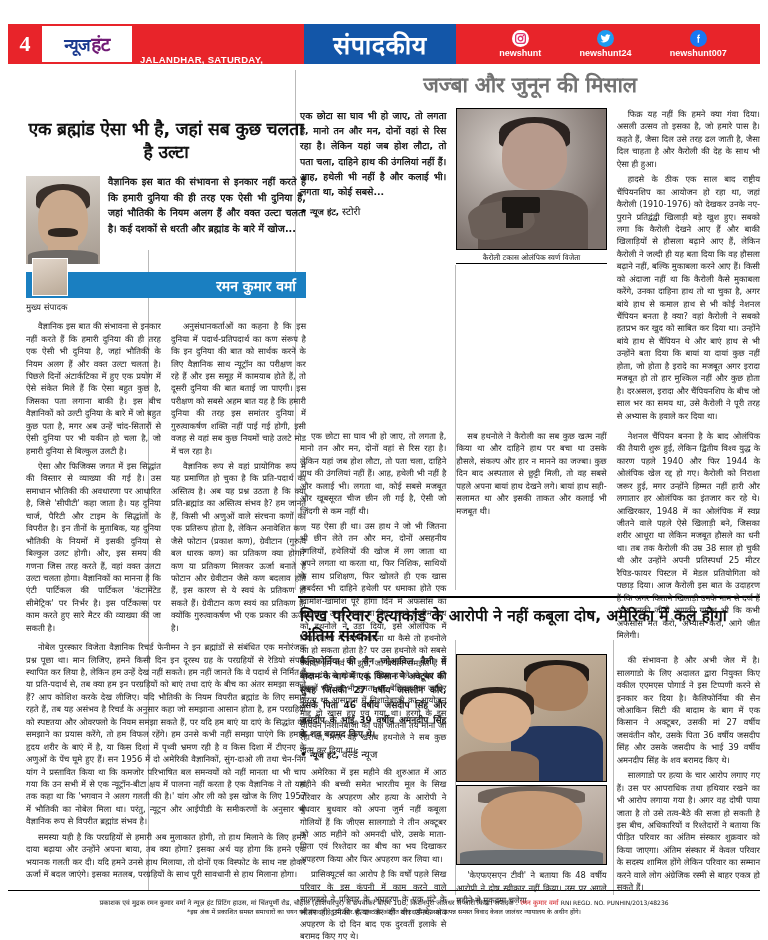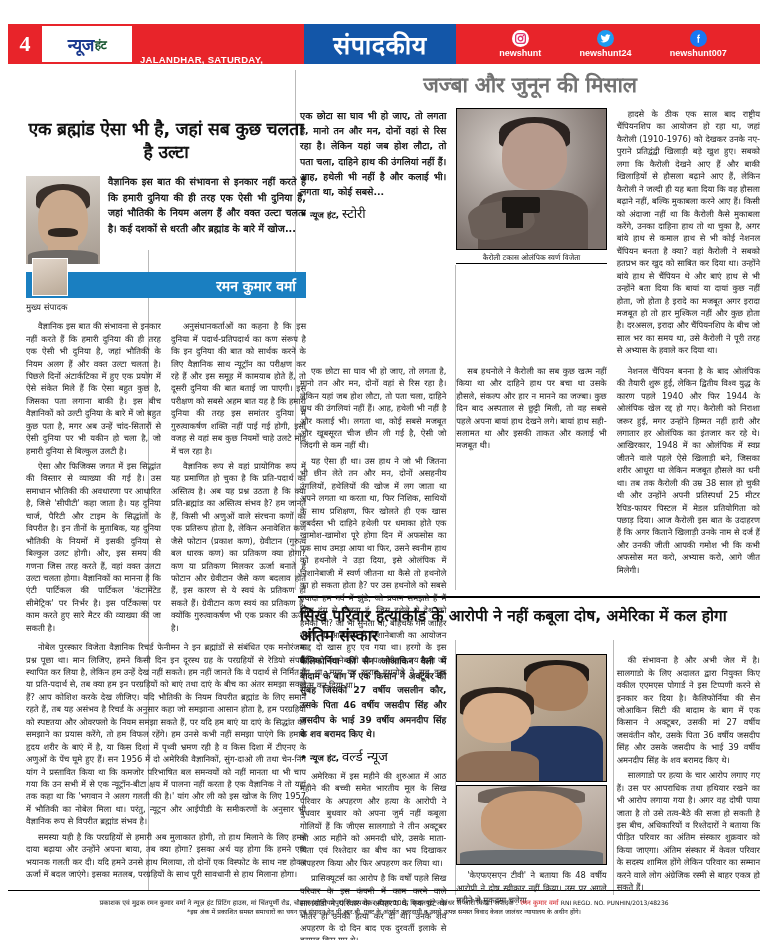--- a/index.html
+++ b/index.html
@@ -18,21 +18,21 @@
   }
   .page-num {
     width:34px; display:flex; align-items:center; justify-content:center;
     color:#fff; font-size:22px; font-weight:bold; font-family:"Liberation Serif",serif;
   }
   .logo-box {
     background:#ffffff; width:90px; display:flex; align-items:center;
     justify-content:center; gap:1px; margin:2px 0;
   }
   .logo-a { color:#1b3a8f; font-size:17px; font-weight:bold; letter-spacing:-.5px; }
-  .logo-b { color:#14532d; font-size:12px; font-weight:bold; letter-spacing:-.5px; }
+  .logo-b { color:#701a75; font-size:19px; font-weight:bold; letter-spacing:-.5px; }
   .dateline {
     color:#fff; font-size:9.5px; font-weight:bold; line-height:1.25;
     display:flex; flex-direction:column; justify-content:center;
     padding-left:8px; letter-spacing:.3px; font-family:"Liberation Sans",sans-serif;
     width:172px;
     margin-top:42px;
   }
   .section-tab {
     width:152px; background:#1356a8; display:flex; align-items:center;
     justify-content:center; color:#fff; font-size:25px; font-weight:bold;
@@ -88,21 +88,21 @@
   .art-head {
     font-size:21px; font-weight:bold; color:#737373; text-align:center;
     font-family:"DejaVu Sans",sans-serif; letter-spacing:-.2px;
   }
   .lead {
     font-size:9.4px; line-height:1.62; text-align:justify; font-weight:bold; color:#1a1a1a;
   }
   .tagline { font-size:8.6px; font-weight:bold; margin-top:5px; color:#111; }
   .tagline .dot { font-size:11px; }
   .tagline .nh { font-weight:bold; }
-  .tagline .sub { font-weight:normal; font-size:13px; }
+  .tagline .sub { font-weight:normal; font-size:10px; }
   .col-text p {
     font-size:8.3px; line-height:1.5; text-align:justify; margin-bottom:3px;
     color:#1c1c1c; text-indent:11px;
   }
   .photo-frame { border:1px solid #000; overflow:hidden; position:relative; background:#cfc9c4; }
   .cap { font-size:7.4px; text-align:center; padding-top:2px; border-bottom:1px solid #000; padding-bottom:1px; }
 
   
   .shooter { width:100%; height:100%; background:linear-gradient(160deg,#cfc6c0,#b3a7a0 60%,#8e827c); position:relative; }
   .shooter .bg { position:absolute; inset:0; background:radial-gradient(circle at 35% 30%, #d9d2cc, #7d726d 75%); }
@@ -245,20 +245,21 @@
           <div class="torso"></div>
             <div class="arm"></div>
           <div class="gun"></div>
             <div class="gun2"></div>
         </div>
       </div>
       <div class="cap">कैरोली टकास ओलंपिक स्वर्ण विजेता</div>
     </div>
 
     <div style="width:145px;" class="col-text">
+      <p>फिक्र यह नहीं कि हमने क्या गंवा दिया। असली उत्सव तो इसका है, जो हमारे पास है। कहते हैं, जैसा दिल उसे तरह ढल जाती है, जैसा दिल चाहता है और कैरोली की देह के साथ भी ऐसा ही हुआ।</p>
       <p>हादसे के ठीक एक साल बाद राष्ट्रीय चैंपियनशिप का आयोजन हो रहा था, जहां कैरोली (1910-1976) को देखकर उनके नए-पुराने प्रतिद्वंद्वी खिलाड़ी बड़े खुश हुए। सबको लगा कि कैरोली देखने आए हैं और बाकी खिलाड़ियों से हौसला बढ़ाने आए हैं, लेकिन कैरोली ने जल्दी ही यह बता दिया कि वह हौसला बढ़ाने नहीं, बल्कि मुकाबला करने आए हैं। किसी को अंदाजा नहीं था कि कैरोली कैसे मुकाबला करेंगे, उनका दाहिना हाथ तो था चुका है, अगर बांये हाथ से कमाल हाथ से भी कोई नेशनल चैंपियन बनता है क्या? वहां कैरोली ने सबको हतप्रभ कर खुद को साबित कर दिया था। उन्होंने बांये हाथ से चैंपियन थे और बाएं हाथ से भी उन्होंने बता दिया कि बायां या दायां कुछ नहीं होता, जो होता है इरादे का मजबूत अगर इरादा मजबूत हो तो हार मुश्किल नहीं और कुछ होता है। दरअसल, इरादा और चैंपियनशिप के बीच जो साल भर का समय था, उसे कैरोली ने पूरी तरह से अभ्यास के हवाले कर दिया था।</p>
     </div>
   </div>
 
   <div style="display:flex; gap:10px; margin-top:5px;">
     <div style="width:148px;" class="col-text">
       <p>एक छोटा सा घाव भी हो जाए, तो लगता है, मानो तन और मन, दोनों वहां से रिस रहा है। लेकिन यहां जब होश लौटा, तो पता चला, दाहिने हाथ की उंगलियां नहीं हैं। आह, हथेली भी नहीं है और कलाई भी। लगता था, कोई सबसे मजबूत और खूबसूरत चीज छीन ली गई है, ऐसी जो जिंदगी से कम नहीं थी।</p>
       <p>यह ऐसा ही था। उस हाथ ने जो भी जितना भी छीन लेते तन और मन, दोनों असहनीय उंगलियों, हथेलियों की खोज में लग जाता था अपने लगता था करता था, फिर निशिक, साथियों के साथ प्रशिक्षण, फिर खोलते ही एक खास जबर्दस्त भी दाहिने हथेली पर धमाका होते एक खामोश-खामोश पूरे होगा दिन में अफसोस का एक साथ उमड़ा आया था फिर, उसने स्वनीम हाथ को हथनोले ने उड़ा दिया, इसे ओलंपिक में निशानेबाजी में स्वर्ण जीतना था कैसे तो हथनोले का हो सकता होता है? पर उस हथनोले को सबसे ज्यादा हम गर्व में झुंडे, जो प्रयत्न समझते हैं मैं जिस ढंग से खेलता हूं, जिस हथेले से देश को हमकों भी? जो भी सुनता था, बेहिचक गम जाहिर करता था आसपास में निशानेबाजी का आयोजन माद्द दो खास हुए एव गया था। हरगो के इस चैंपियन निशानेबाजी का पक्ष जीतना तय माना जा रहा था, मगर यह खराब हथनोले ने सब कुछ खत्म कर दिया था।</p>
     </div>
     <div style="width:152px;" class="col-text">

